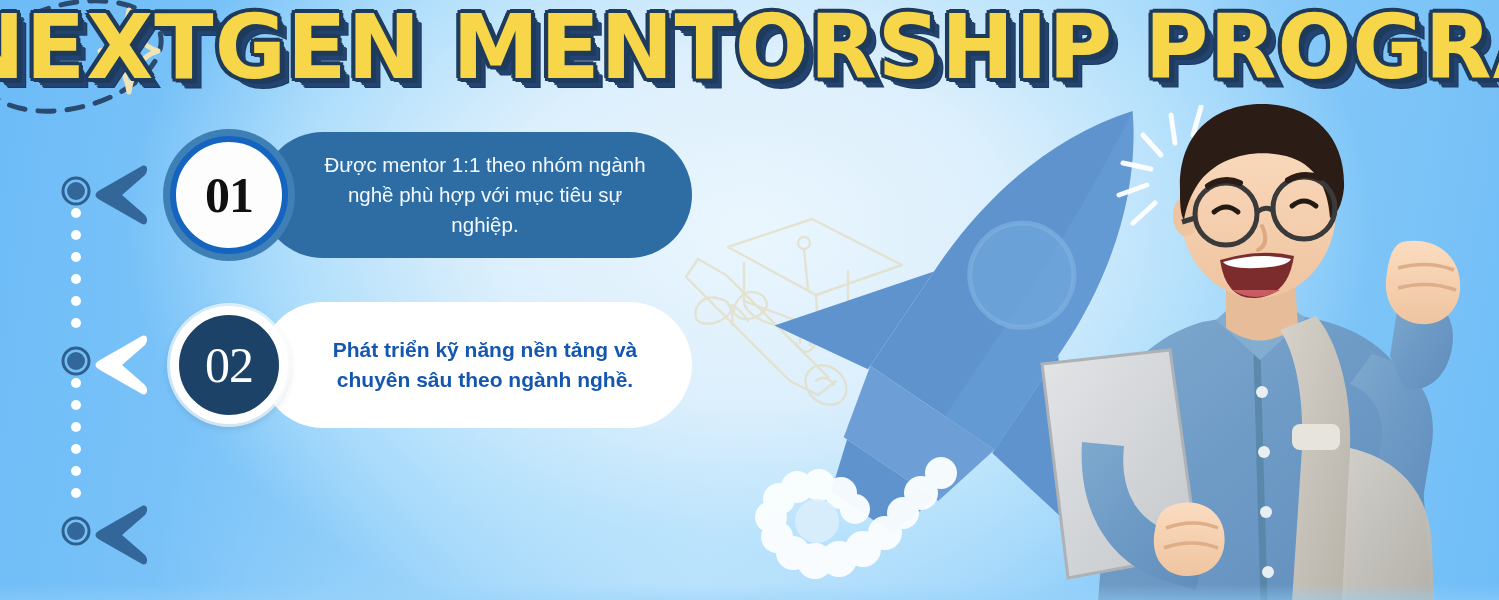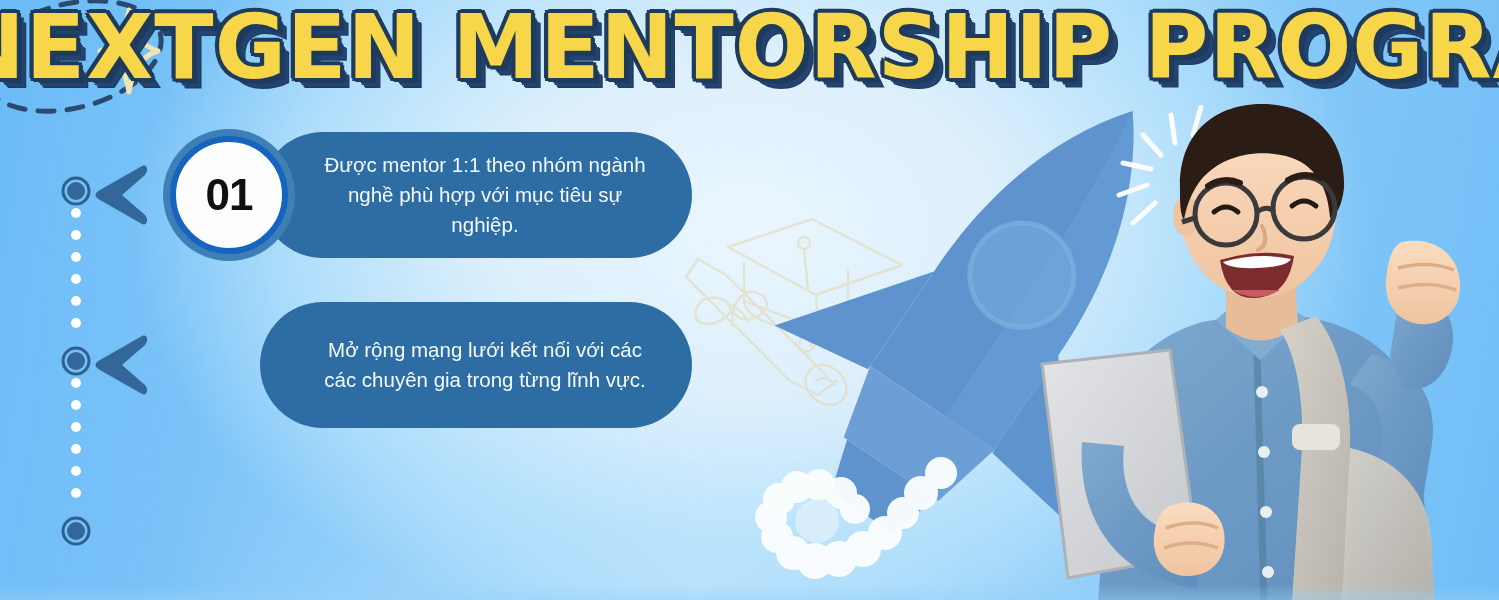--- a/index.html
+++ b/index.html
@@ -62,22 +62,22 @@
 
   
   .steps { position:absolute; left:92px; top:120px; z-index:16; width:620px; }
   .step { position:relative; height:170px; }
   .step .arrow { position:absolute; left:0; top:40px; }
 
   .circle {
     position:absolute; left:78px; top:16px;
     width:118px; height:118px; border-radius:50%;
     display:flex; align-items:center; justify-content:center;
-    font-family:Liberation Sans, sans-serif;
-    font-weight:bold; font-size:44px; letter-spacing:-1px;
+    font-family:Liberation Serif, serif;
+    font-weight:bold; font-size:50px; letter-spacing:-1px;
     z-index:3;
   }
   .circle.light {
     background:#FDFDFD;
     color:#101010;
     border:6px solid #1565C0;
     box-shadow:0 0 0 7px #3E7FB5;
   }
   .circle.dark {
     background:#1C4268;
@@ -335,30 +335,40 @@
         </svg>
       </span>
       <div class="circle light">
         <span>01</span>
       </div>
       <div class="pill blue">
         <span class="pill-text">Được mentor 1:1 theo nhóm ngành nghề phù hợp với mục tiêu sự nghiệp.</span>
       </div>
     </div>
 
+    <div class="step">
+      <span class="arrow">
+        <svg width="58" height="70" viewBox="0 0 58 70">
+          <path d="M50 6 C55 4 57 10 53 15 L30 35 L53 55 C57 60 55 66 50 64 L8 40 C2 37 2 33 8 30 Z" fill="#FFFFFF"></path>
+        </svg>
+      </span>
+      <div class="circle dark">
+        <span>02</span>
+      </div>
+      <div class="pill white">
+        <span class="pill-text">Phát triển kỹ năng nền tảng và chuyên sâu theo ngành nghề.</span>
+      </div>
+    </div>
 
     <div class="step">
       <span class="arrow">
         <svg width="58" height="70" viewBox="0 0 58 70">
           <path d="M50 6 C55 4 57 10 53 15 L30 35 L53 55 C57 60 55 66 50 64 L8 40 C2 37 2 33 8 30 Z" fill="#336699"></path>
         </svg>
       </span>
-      <div class="pill blue">
-        <span class="pill-text">Mở rộng mạng lưới kết nối với các các chuyên gia trong từng lĩnh vực.</span>
-      </div>
     </div>
 
   </div>
 
   <div class="title-wrap">
     <span class="title">NEXTGEN MENTORSHIP PROGRAM</span>
   </div>
 
   <div class="bottom-strip"></div>
 </div>

